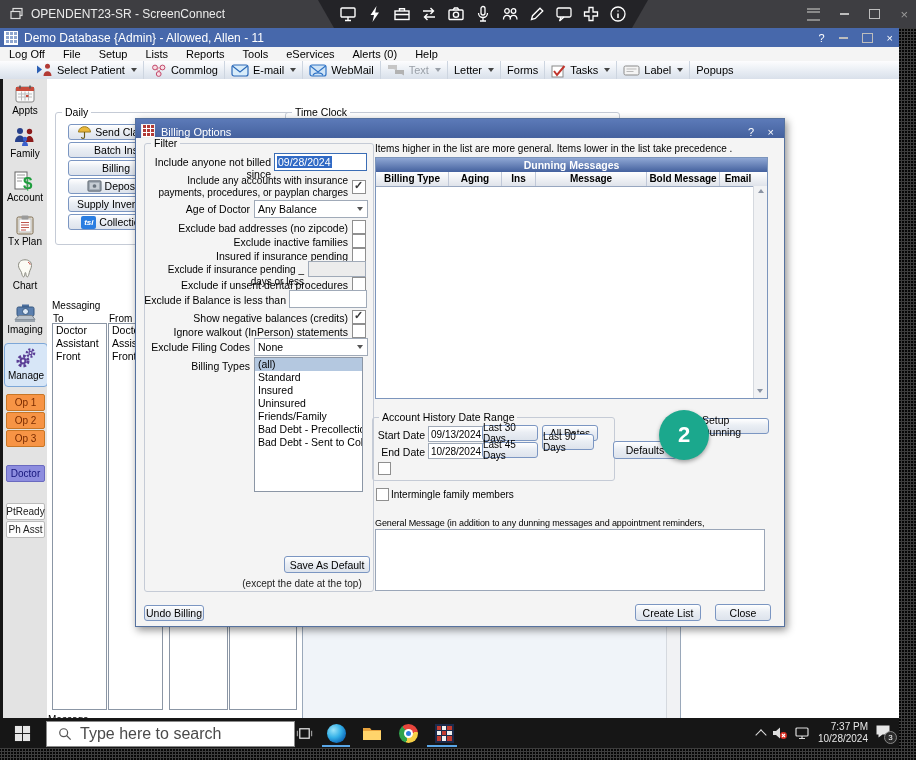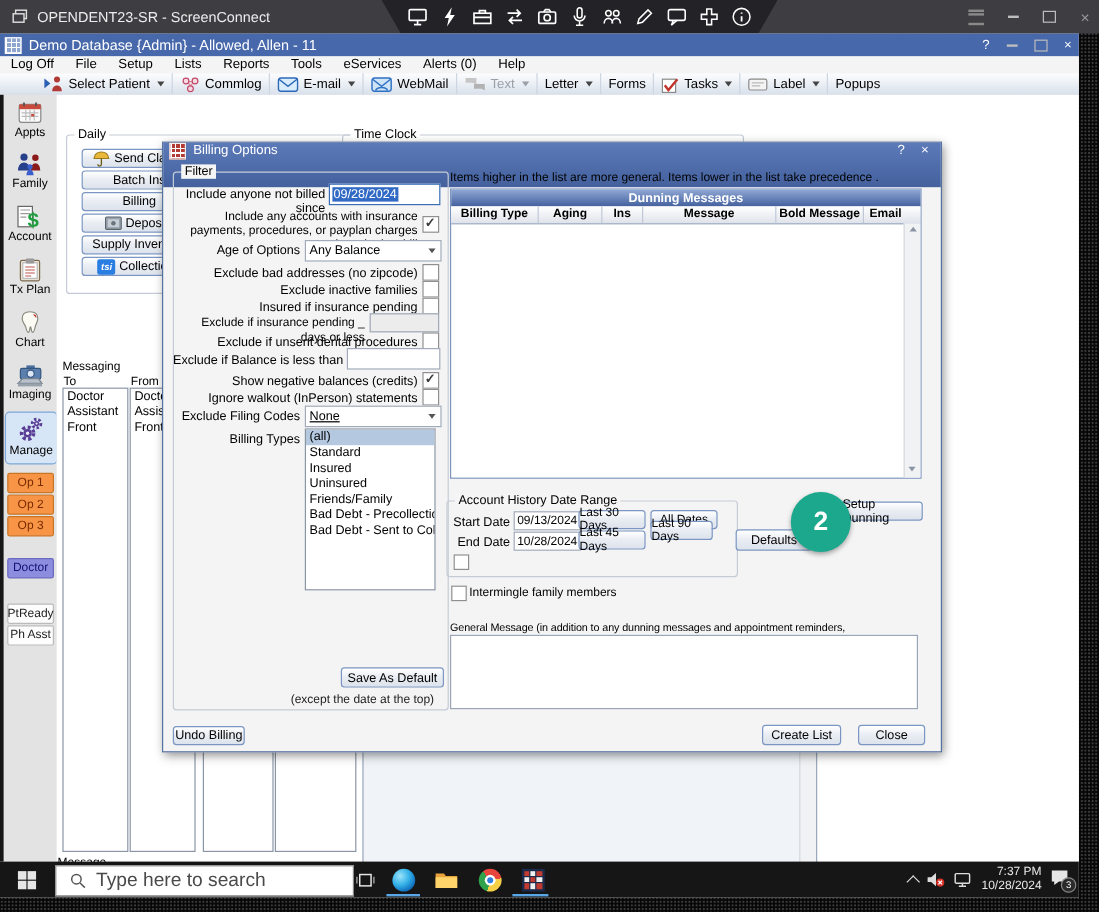--- a/index.html
+++ b/index.html
@@ -60,21 +60,21 @@
   .combo{position:absolute;background:#fff;border:1px solid #a0aab8;font-size:10.5px;display:flex;align-items:center;padding:0 3px;}
   .combo .arr{position:absolute;right:4px;top:50%;margin-top:-2px;width:0;height:0;border-left:3.5px solid transparent;border-right:3.5px solid transparent;border-top:4px solid #555;}
   .rlab{position:absolute;font-size:10.5px;text-align:right;line-height:12px;color:#000;}
   .llab{position:absolute;font-size:10px;line-height:12px;color:#000;}
   .list{position:absolute;background:#fff;border:1px solid #8b96a5;font-size:10.5px;overflow:hidden;}
   .list .li{padding:0 3px;height:13px;line-height:13px;white-space:nowrap;}
   .li.sel{background:#b4c8e0;}
   
   #dialog{position:absolute;left:135px;top:90px;width:648px;height:507px;background:#f4f4f4;
     border:1px solid #56729f;box-shadow:2px 3px 8px rgba(0,0,0,.45);z-index:40;}
-  #dlg-title{position:absolute;left:0;top:0;width:100%;height:37px;background:linear-gradient(#5c7ab8,#44619e);color:#fff;display:flex;align-items:flex-start;font-size:11px;}
+  #dlg-title{position:absolute;left:0;top:0;width:100%;height:19px;background:linear-gradient(#5c7ab8,#44619e);color:#fff;display:flex;align-items:flex-end;font-size:11px;}
   .dlglogo{width:12px;height:12px;margin:0 6px 0 5px;background-color:#b23a35;border:1px solid #eee;
     background-image:repeating-linear-gradient(0deg,#fff 0 1px,transparent 1px 4px),repeating-linear-gradient(90deg,#fff 0 1px,transparent 1px 4px);}
   
   #duntab{position:absolute;left:239px;top:38px;width:391px;height:240px;border:1px solid #7c95bc;background:#fff;}
   #dun-h1{height:14px;background:linear-gradient(#8fa7d4,#44619e);color:#fff;font-weight:bold;font-size:10.5px;text-align:center;line-height:14px;}
   #dun-h2{height:14px;background:linear-gradient(#ffffff,#dfe3ea);border-bottom:1px solid #98a7c0;display:flex;font-size:10px;font-weight:bold;}
   #dun-h2 .col{border-right:1px solid #c0c8d8;text-align:center;line-height:14px;overflow:hidden;}
   .vsb{position:absolute;right:0;top:28px;bottom:0;width:13px;background:#f1f2f4;border-left:1px solid #d5d9df;}
   .tri-up{width:0;height:0;border-left:3.5px solid transparent;border-right:3.5px solid transparent;border-bottom:4px solid #8a93a3;margin:3px auto;}
   .tri-dn{width:0;height:0;border-left:3.5px solid transparent;border-right:3.5px solid transparent;border-top:4px solid #8a93a3;margin:3px auto;position:absolute;bottom:2px;left:3px;}
@@ -432,21 +432,21 @@
 
       <div class="gbox" style="left:8px;top:24px;width:228px;height:447px;">
         <span class="glab">Filter</span>
       </div>
       <div class="rlab" style="left:10px;top:37px;width:125px;">Include anyone not billed since</div>
       <div class="tfield" style="left:138px;top:34px;width:87px;height:16px;border:1px solid #3b6db5;display:flex;align-items:center;">
         <span style="background:#316ac5;color:#fff;padding:0 1px;">09/28/2024</span>
       </div>
       <div class="rlab" style="left:8px;top:56px;width:204px;font-size:10px;">Include any accounts with insurance payments, procedures, or payplan charges since the last bill</div>
       <div class="cb ck" style="left:216px;top:61px;"></div>
-      <div class="rlab" style="left:10px;top:84px;width:104px;">Age of Options</div>
+      <div class="rlab" style="left:10px;top:84px;width:104px;">Age of Doctor</div>
       <div class="combo" style="left:118px;top:81px;width:106px;height:16px;">
         <span>Any Balance</span>
           <i class="arr"></i>
       </div>
       <div class="rlab" style="left:10px;top:103px;width:202px;">Exclude bad addresses (no zipcode)</div>
       <div class="cb" style="left:216px;top:101px;"></div>
       <div class="rlab" style="left:10px;top:117px;width:202px;">Exclude inactive families</div>
       <div class="cb" style="left:216px;top:115px;"></div>
       <div class="rlab" style="left:10px;top:131px;width:202px;">Insured if insurance pending</div>
       <div class="cb" style="left:216px;top:129px;"></div>
@@ -454,21 +454,21 @@
       <div class="tfield dis" style="left:172px;top:142px;width:52px;height:14px;"></div>
       <div class="rlab" style="left:10px;top:160px;width:202px;">Exclude if unsent dental procedures</div>
       <div class="cb" style="left:216px;top:158px;"></div>
       <div class="rlab" style="left:8px;top:175px;width:142px;">Exclude if Balance is less than</div>
       <input class="tfield" style="left: 153px; top: 171px; width: 72px; height: 16px;">
       <div class="rlab" style="left:10px;top:193px;width:202px;">Show negative balances (credits)</div>
       <div class="cb ck" style="left:216px;top:191px;"></div>
       <div class="rlab" style="left:10px;top:207px;width:202px;">Ignore walkout (InPerson) statements</div>
       <div class="cb" style="left:216px;top:205px;"></div>
       <div class="rlab" style="left:10px;top:222px;width:104px;">Exclude Filing Codes</div>
-      <div class="combo" style="left:118px;top:219px;width:106px;height:16px;text-decoration:underline;">
+      <div class="combo" style="left:118px;top:219px;width:106px;height:16px;">
         <span>None</span>
           <i class="arr"></i>
       </div>
       <div class="rlab" style="left:10px;top:241px;width:104px;">Billing Types</div>
       <div class="list" style="left:118px;top:238px;width:107px;height:133px;">
         <div class="li sel">(all)</div>
         <div class="li">Standard</div>
         <div class="li">Insured</div>
         <div class="li">Uninsured</div>
         <div class="li">Friends/Family</div>

